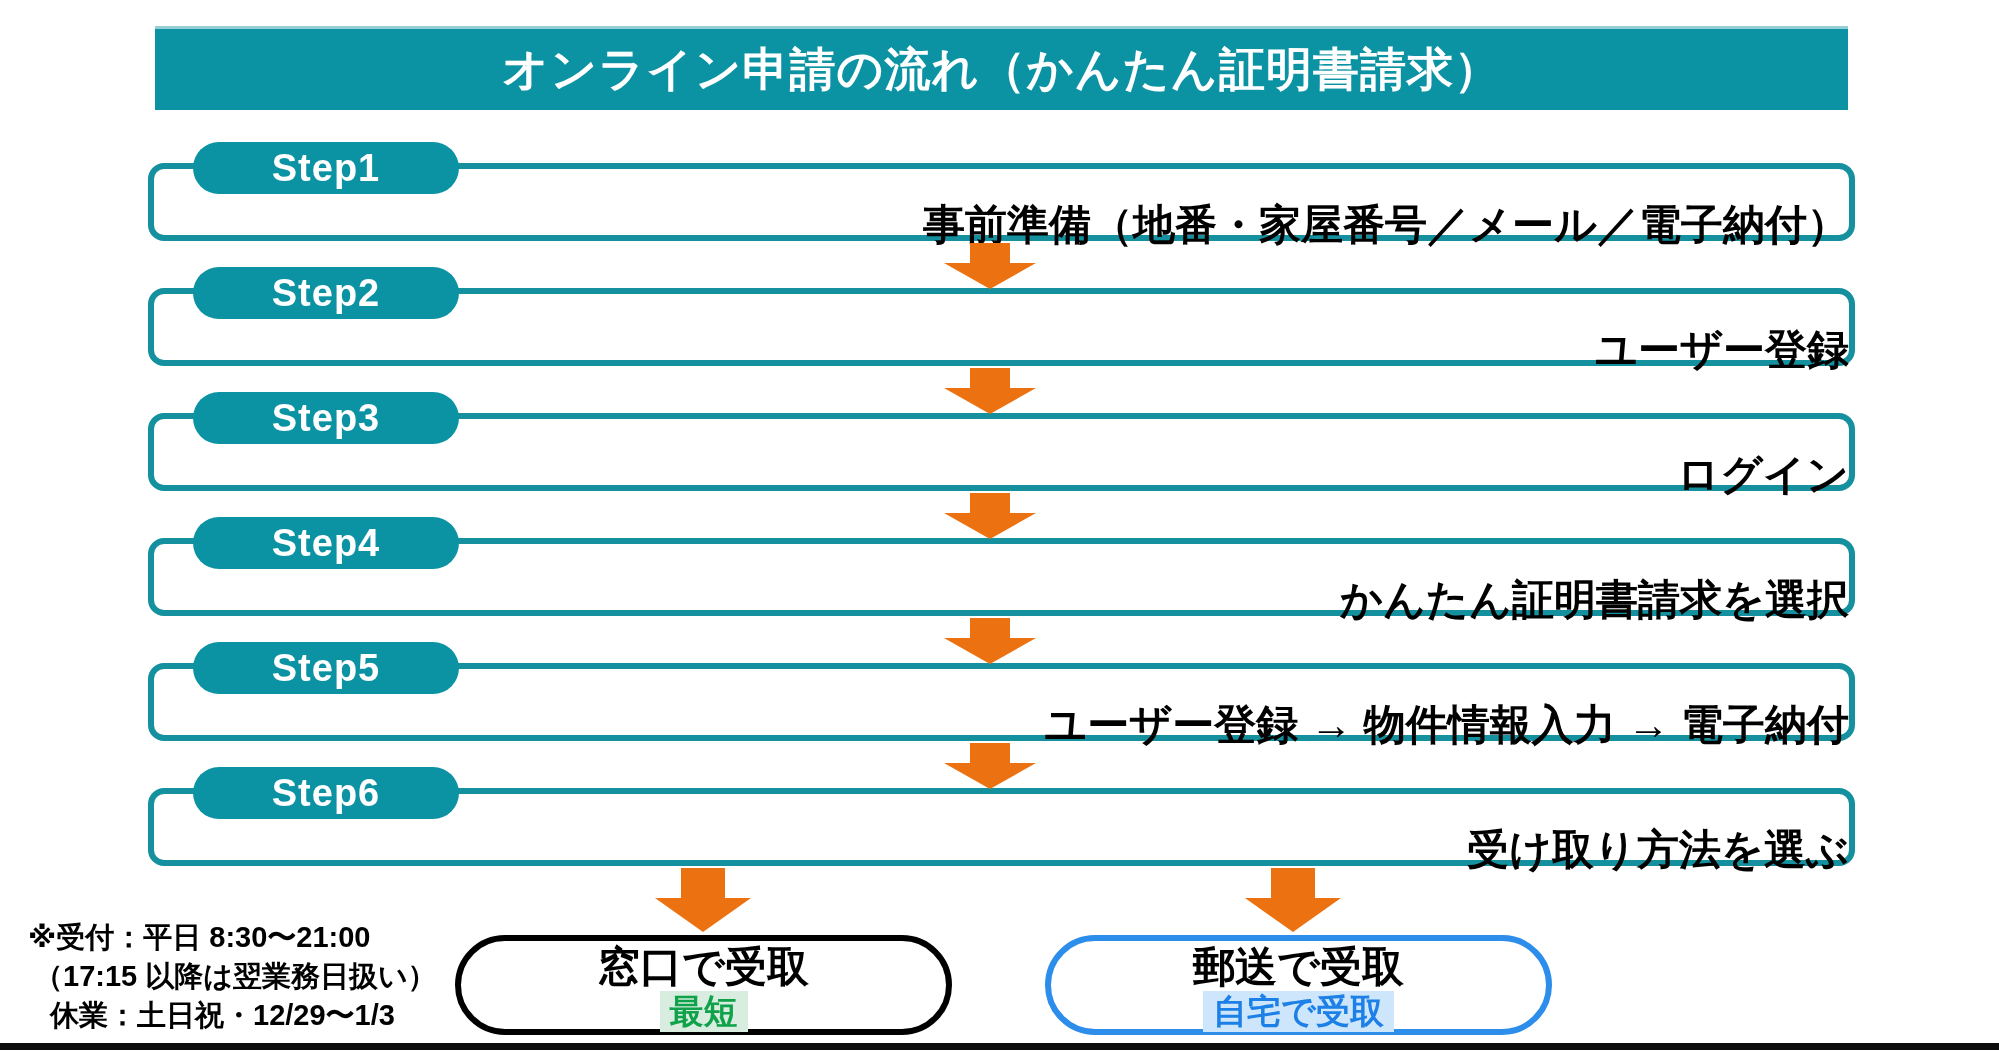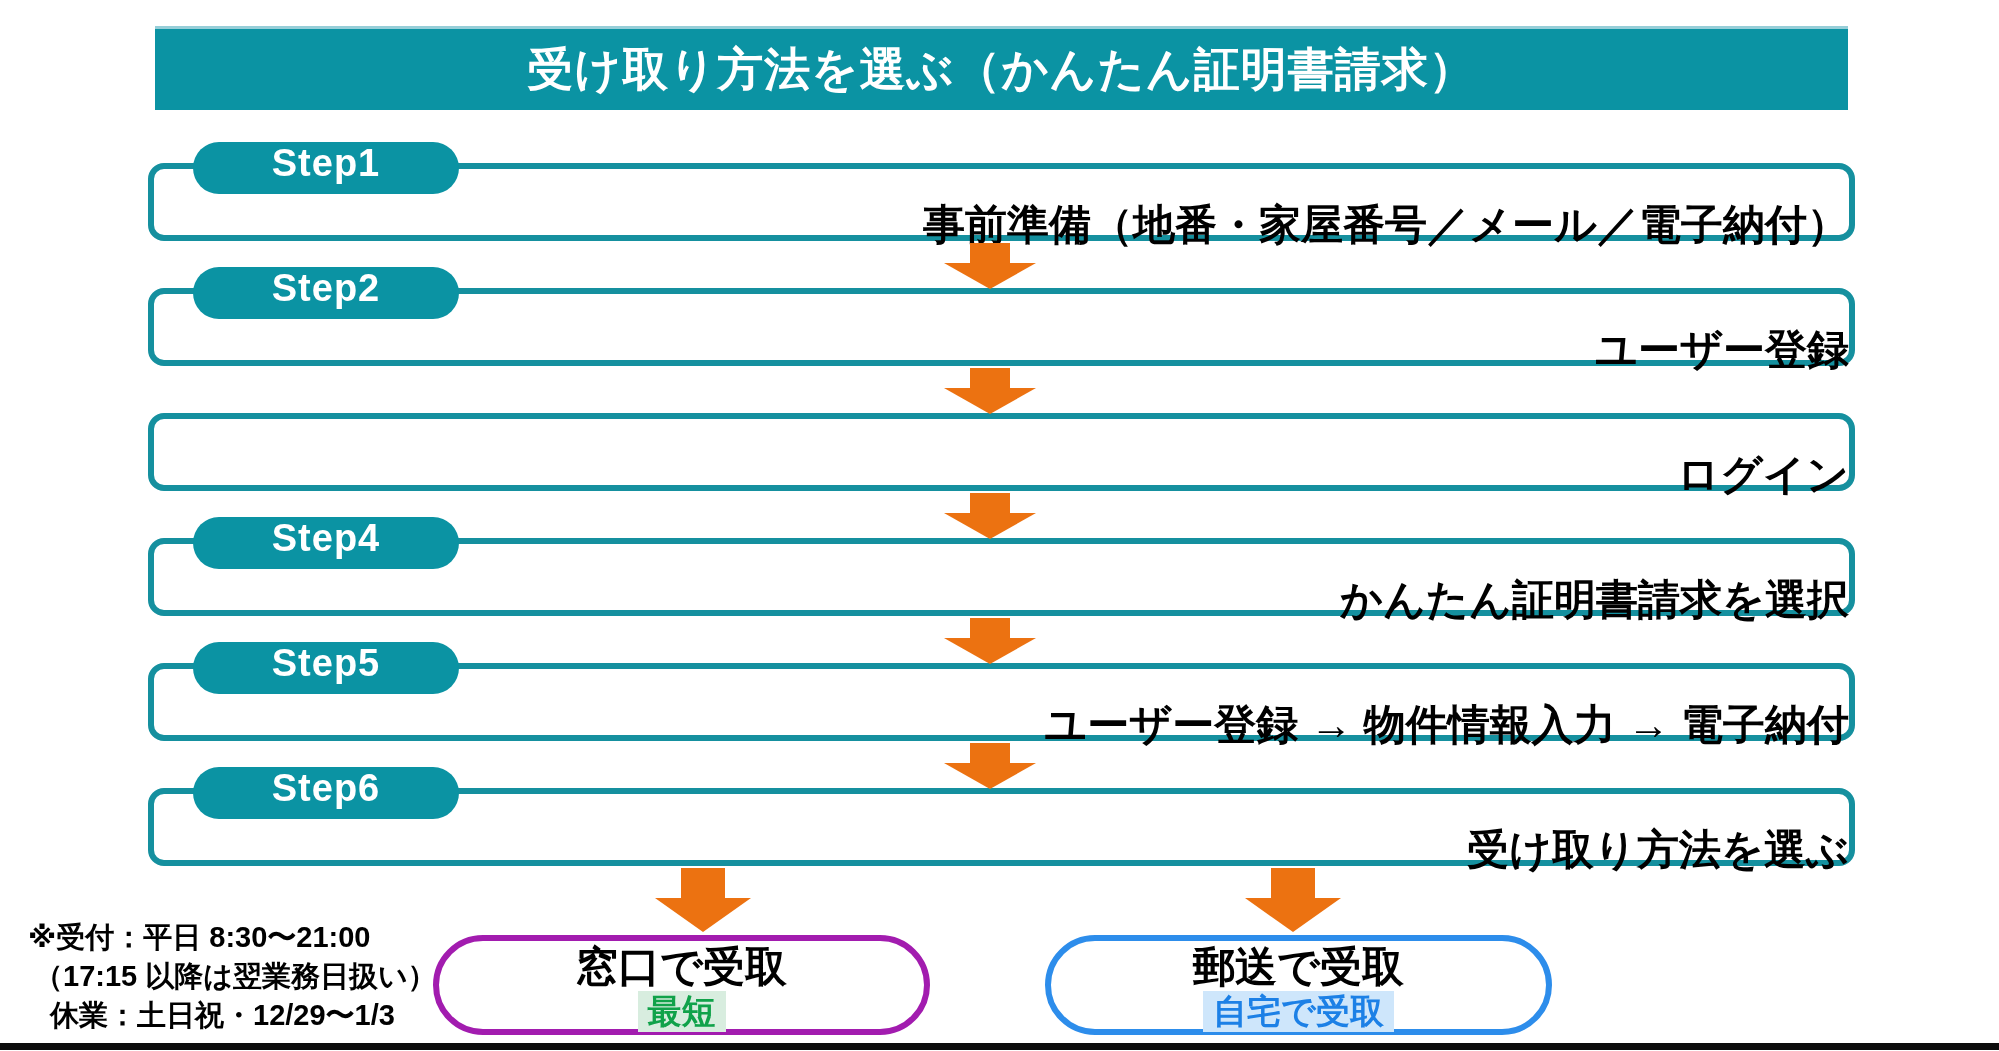--- a/index.html
+++ b/index.html
@@ -51,21 +51,21 @@
     color: #000000;
     white-space: nowrap;
   }
   .step-pill {
     position: absolute;
     left: 193px;
     width: 266px;
     height: 52px;
     background: #0b93a3;
     border-radius: 27px;
-    display: flex; justify-content: center;
+    display: flex; align-items: center; justify-content: center;
     z-index: 3;
   }
   .step-pill .pill-text {
     color: #ffffff;
     font-size: 38px;
     font-weight: bold;
     letter-spacing: 1px;
   }
   .t1 { top: 142px; } .b1 { top: 163px; }
   .t2 { top: 267px; } .b2 { top: 288px; }
@@ -121,21 +121,21 @@
     white-space: nowrap;
   }
   .outcome-badge {
     margin-top: 2px;
     font-size: 34px;
     font-weight: bold;
     line-height: 1.15;
     padding: 1px 10px;
     white-space: nowrap;
   }
-  .outcome-green { left: 433px; width: 497px; border: 6px solid #a21caf; }
+  .outcome-green { left: 455px; width: 497px; border: 6px solid #000000; }
   .outcome-green .outcome-badge { background: #d8eddf; color: #10a24a; }
   .outcome-blue  { left: 1045px; width: 507px; border: 6px solid #2d8deb; }
   .outcome-blue .outcome-badge { background: #cee6fb; color: #1c80e6; }
 
   
   .note {
     position: absolute;
     left: 28px; top: 918px;
     font-size: 29px;
     font-weight: bold;
@@ -153,21 +153,21 @@
     width: 1999px; height: 7px;
     background: #0d0d0d;
   }
 </style>
 </head>
 <body>
 
 <div class="canvas">
 
   <div class="title-bar">
-    <span class="title-text">受け取り方法を選ぶ（かんたん証明書請求）</span>
+    <span class="title-text">オンライン申請の流れ（かんたん証明書請求）</span>
   </div>
 
   <div class="step-box b1">
     <div class="step-text">事前準備（地番・家屋番号／メール／電子納付）</div>
   </div>
   <div class="step-pill t1">
     <span class="pill-text">Step1</span>
   </div>
   <div class="down-arrow mid-arrow a1">
     <div class="stem"></div>
@@ -180,20 +180,23 @@
   <div class="step-pill t2">
     <span class="pill-text">Step2</span>
   </div>
   <div class="down-arrow mid-arrow a2">
     <div class="stem"></div>
     <div class="head"></div>
   </div>
 
   <div class="step-box b3">
     <div class="step-text">ログイン</div>
+  </div>
+  <div class="step-pill t3">
+    <span class="pill-text">Step3</span>
   </div>
   <div class="down-arrow mid-arrow a3">
     <div class="stem"></div>
     <div class="head"></div>
   </div>
 
   <div class="step-box b4">
     <div class="step-text">かんたん証明書請求を選択</div>
   </div>
   <div class="step-pill t4">

